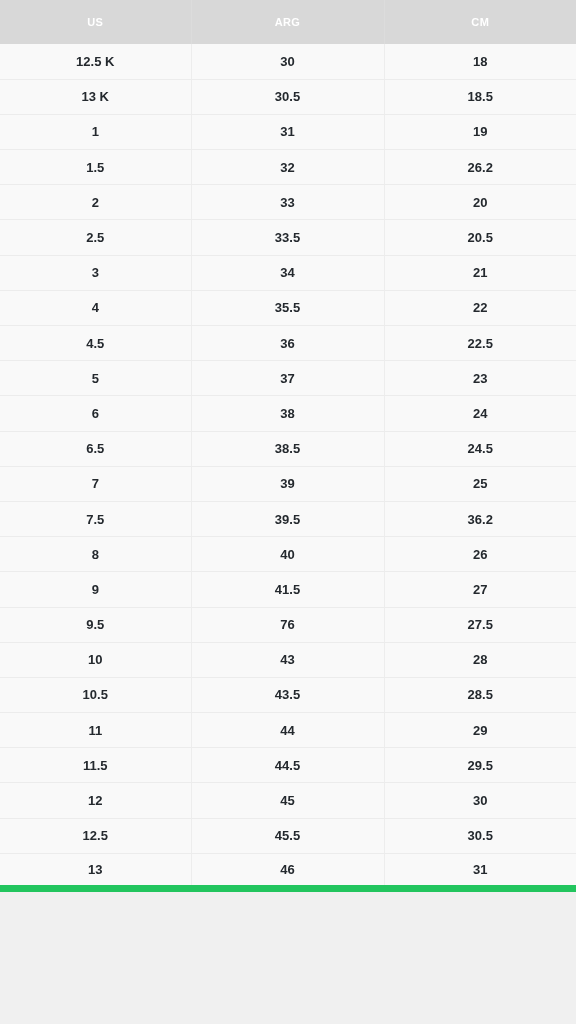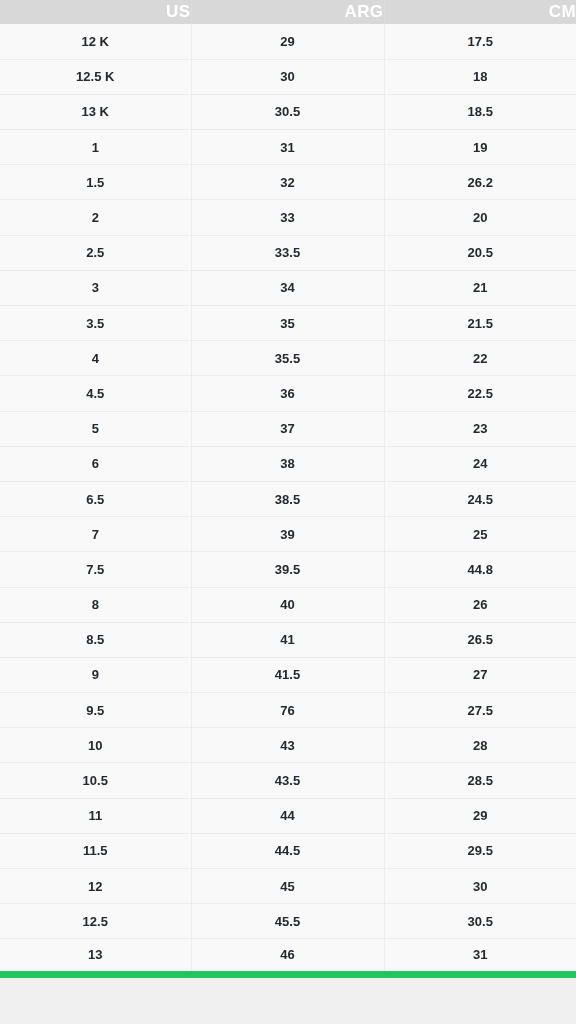--- a/index.html
+++ b/index.html
@@ -28,27 +28,27 @@
     border-collapse:collapse;
     table-layout:fixed;
   }
 
   
   col.c-us  { width:191px; }
   col.c-arg { width:193px; }
   col.c-cm  { width:192px; }
 
   thead th {
-    height:24px;
+    height:44px;
     background:#d8d8d8;
     color:#ffffff;
-    font-size:17px;
+    font-size:11px;
     font-weight:bold;
     letter-spacing:0.4px;
-    text-align:right;
+    text-align:center;
     vertical-align:middle;
     border-right:1px solid #dcdcdc;
   }
   thead th:last-child { border-right:none; }
 
   tbody td {
     height:35.2px;
     background:#f9f9f9;
     color:#24292e;
     font-size:13px;
@@ -74,25 +74,20 @@
     </colgroup>
     <thead>
       <tr>
         <th>US</th>
         <th>ARG</th>
         <th>CM</th>
       </tr>
     </thead>
     <tbody id="table-body">
         <tr>
-          <td>12 K</td>
-          <td>29</td>
-          <td>17.5</td>
-        </tr>
-        <tr>
           <td>12.5 K</td>
           <td>30</td>
           <td>18</td>
         </tr>
         <tr>
           <td>13 K</td>
           <td>30.5</td>
           <td>18.5</td>
         </tr>
         <tr>
@@ -114,25 +109,20 @@
           <td>2.5</td>
           <td>33.5</td>
           <td>20.5</td>
         </tr>
         <tr>
           <td>3</td>
           <td>34</td>
           <td>21</td>
         </tr>
         <tr>
-          <td>3.5</td>
-          <td>35</td>
-          <td>21.5</td>
-        </tr>
-        <tr>
           <td>4</td>
           <td>35.5</td>
           <td>22</td>
         </tr>
         <tr>
           <td>4.5</td>
           <td>36</td>
           <td>22.5</td>
         </tr>
         <tr>
@@ -151,33 +141,28 @@
           <td>24.5</td>
         </tr>
         <tr>
           <td>7</td>
           <td>39</td>
           <td>25</td>
         </tr>
         <tr>
           <td>7.5</td>
           <td>39.5</td>
-          <td>44.8</td>
+          <td>36.2</td>
         </tr>
         <tr>
           <td>8</td>
           <td>40</td>
           <td>26</td>
         </tr>
         <tr>
-          <td>8.5</td>
-          <td>41</td>
-          <td>26.5</td>
-        </tr>
-        <tr>
           <td>9</td>
           <td>41.5</td>
           <td>27</td>
         </tr>
         <tr>
           <td>9.5</td>
           <td>76</td>
           <td>27.5</td>
         </tr>
         <tr>

